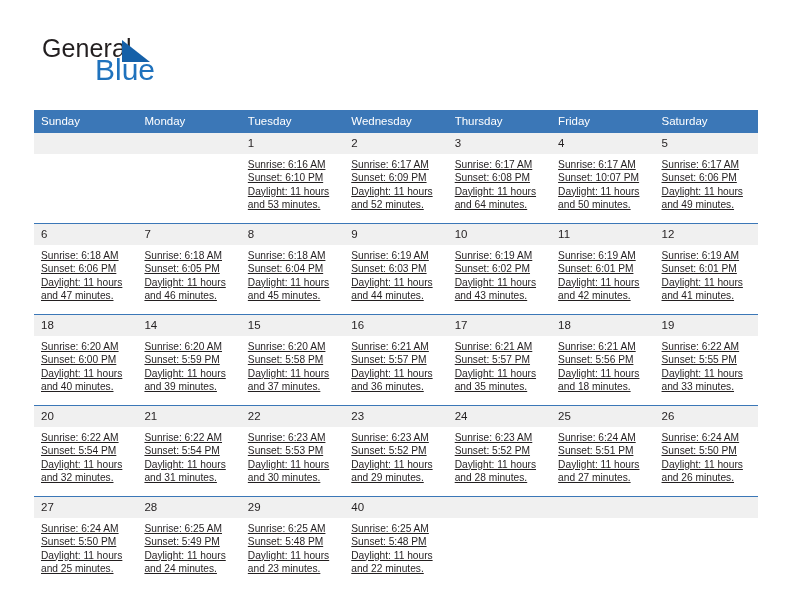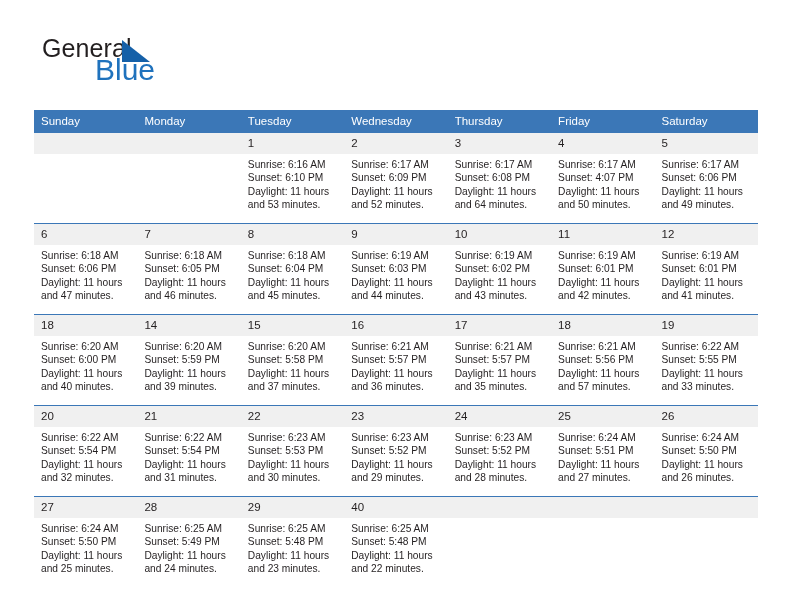--- a/index.html
+++ b/index.html
@@ -137,20 +137,21 @@
   .daynum.empty {
     background: #f0f0f0;
     color: transparent;
   }
 
   .details {
     padding: 4px 6px 0 7px;
     font-size: 10.2px;
     line-height: 13.3px;
     color: #231f20;
+    text-decoration: underline;
   }
   .details div {
     white-space: nowrap;
   }
 </style>
 </head>
 <body>
 
 <div class="page">
 
@@ -232,21 +233,21 @@
                 <div>Daylight: 11 hours</div>
                 <div>and 64 minutes.</div>
               </div>
             </div>
           </td>
           <td>
             <div class="cell-inner">
               <div class="daynum">4</div>
               <div class="details">
                 <div>Sunrise: 6:17 AM</div>
-                <div>Sunset: 4:07 PM</div>
+                <div>Sunset: 10:07 PM</div>
                 <div>Daylight: 11 hours</div>
                 <div>and 50 minutes.</div>
               </div>
             </div>
           </td>
           <td>
             <div class="cell-inner">
               <div class="daynum">5</div>
               <div class="details">
                 <div>Sunrise: 6:17 AM</div>
@@ -392,21 +393,21 @@
               </div>
             </div>
           </td>
           <td>
             <div class="cell-inner">
               <div class="daynum">18</div>
               <div class="details">
                 <div>Sunrise: 6:21 AM</div>
                 <div>Sunset: 5:56 PM</div>
                 <div>Daylight: 11 hours</div>
-                <div>and 57 minutes.</div>
+                <div>and 18 minutes.</div>
               </div>
             </div>
           </td>
           <td>
             <div class="cell-inner">
               <div class="daynum">19</div>
               <div class="details">
                 <div>Sunrise: 6:22 AM</div>
                 <div>Sunset: 5:55 PM</div>
                 <div>Daylight: 11 hours</div>

